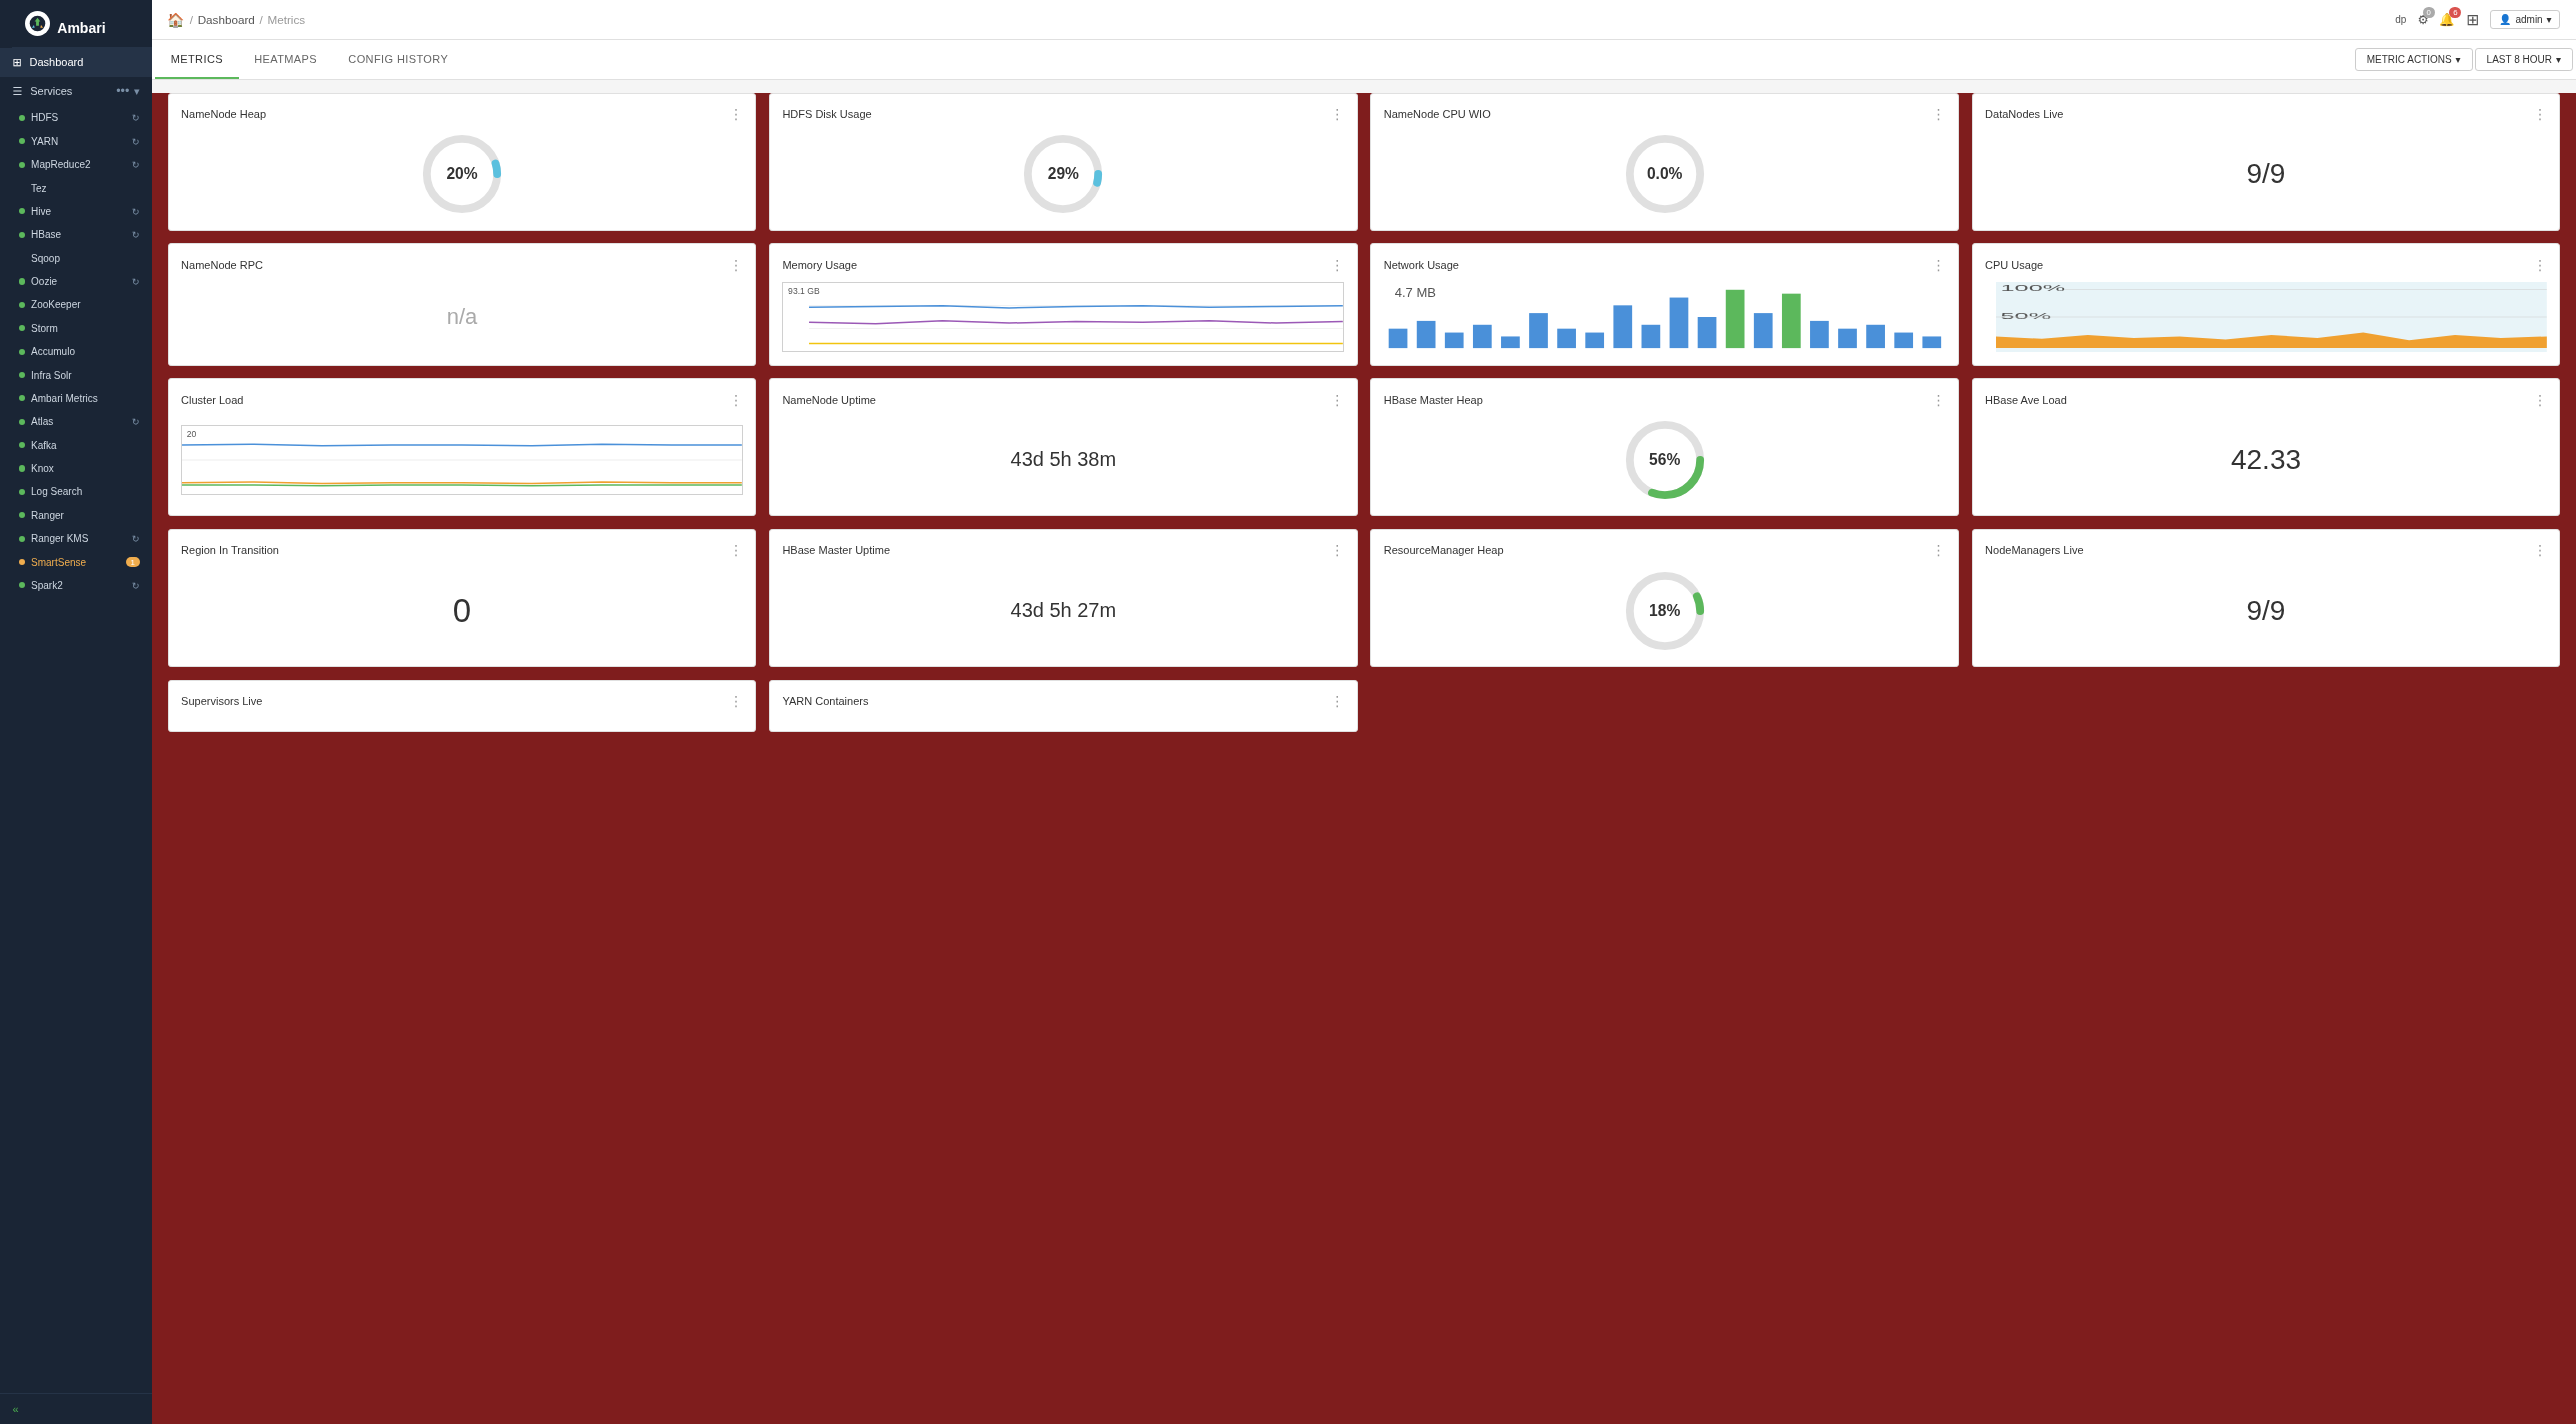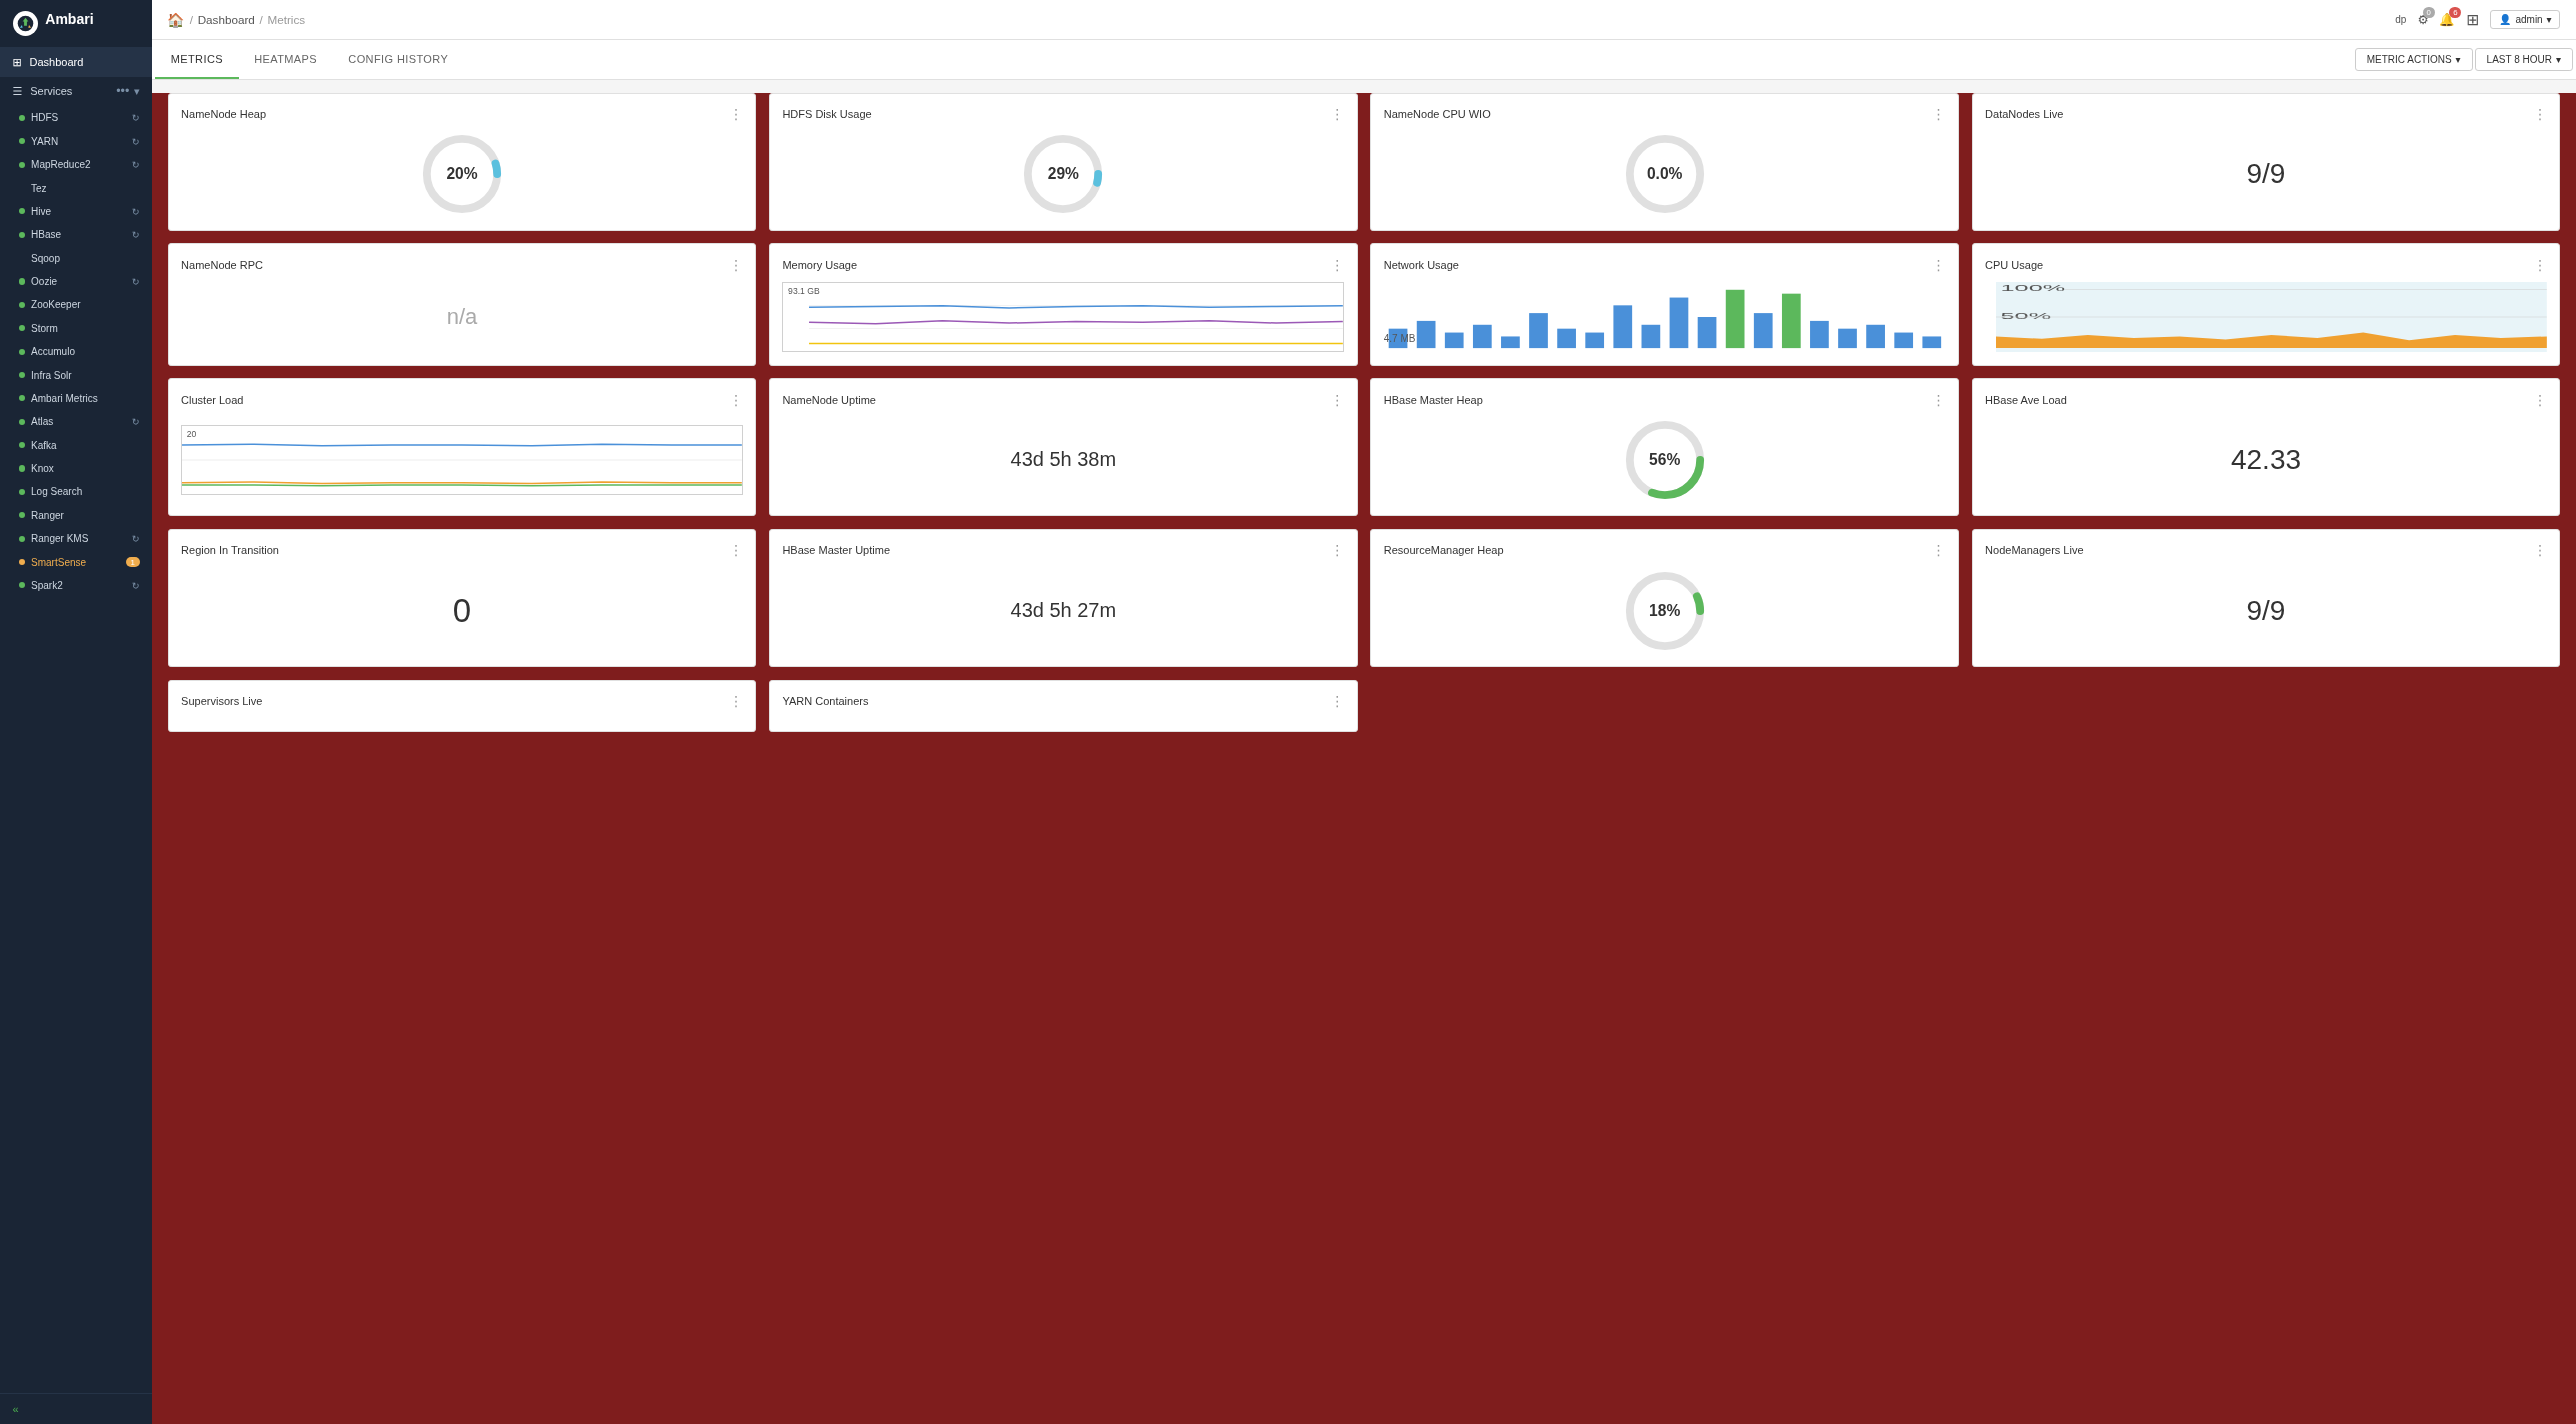--- a/index.html
+++ b/index.html
@@ -12,23 +12,24 @@
       background: #1a2535;
       color: #cdd6e0;
       display: flex;
       flex-direction: column;
       height: 100vh;
       overflow-y: auto;
       overflow-x: hidden;
     }
     .sidebar-header {
       display: flex;
-      align-items: flex-start;
+      align-items: flex-end;
       padding: 11px 12.5px;
       border-bottom: 0.8px solid #253347;
+      margin-left: 12px;
     }
     .sidebar-logo {
       width: 25px; height: 25px;
       border-radius: 50%;
       background: #fff;
       display: flex; align-items: center; justify-content: center;
       margin-right: 7.8px;
       flex-shrink: 0;
     }
     .sidebar-logo svg { width: 17px; height: 17px; }
@@ -511,21 +512,21 @@
         </div>
       </div>
 
       <div class="metric-card">
         <div class="metric-card-header">
           <span class="metric-card-title">Network Usage</span>
           <span class="metric-card-menu">⋮</span>
         </div>
         <div class="metric-card-body" style="flex-direction:column;align-items:flex-start;">
           <div style="width:100%;position:relative;height:70px;">
-            <span style="position:absolute;top:3.1px;left:0;font-size:10px;color:#555;margin-top:48px;">4.7 MB</span>
+            <span style="position:absolute;top:3.1px;left:11px;font-size:13px;color:#555;">4.7 MB</span>
             <svg width="100%" height="100%" viewBox="0 0 240 90" preserveAspectRatio="none">
 
               <rect x="2" y="60" width="8" height="25" fill="#4a90d9"></rect>
               <rect x="14" y="50" width="8" height="35" fill="#4a90d9"></rect>
               <rect x="26" y="65" width="8" height="20" fill="#4a90d9"></rect>
               <rect x="38" y="55" width="8" height="30" fill="#4a90d9"></rect>
               <rect x="50" y="70" width="8" height="15" fill="#4a90d9"></rect>
               <rect x="62" y="40" width="8" height="45" fill="#4a90d9"></rect>
               <rect x="74" y="60" width="8" height="25" fill="#4a90d9"></rect>
               <rect x="86" y="65" width="8" height="20" fill="#4a90d9"></rect>

